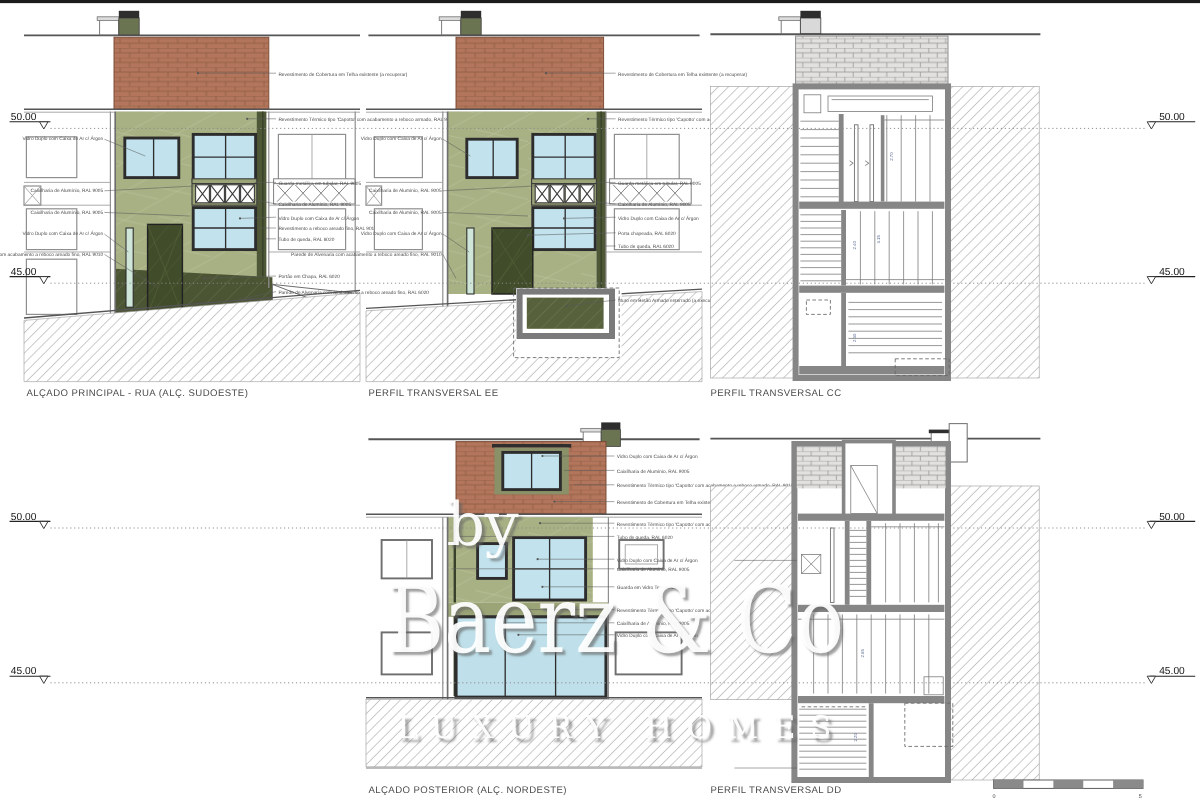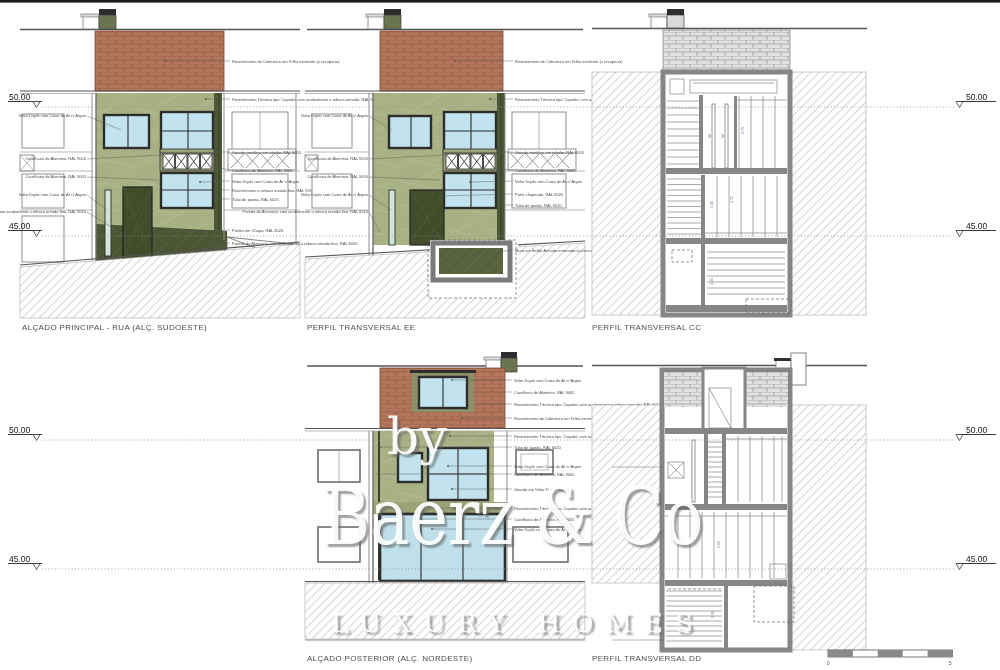--- a/index.html
+++ b/index.html
@@ -3,23 +3,23 @@
 <meta charset="utf-8">
 <style>
   html,body{margin:0;padding:0;background:#fff;}
   #stage{position:relative;width:1000px;height:670px;background:#fff;overflow:hidden;
          font-family:"Liberation Sans",sans-serif;}
   #stage svg{position:absolute;left:0;top:0;}
   .wm{position:absolute;z-index:6;font-family:"DejaVu Serif",serif;
       color:rgba(255,255,255,0.94);
       text-shadow:3px 3px 2px rgba(100,100,100,0.62);
       white-space:nowrap;pointer-events:none;}
-  #wm-by{left:387px;top:408px;font-size:50px;}
+  #wm-by{left:372px;top:408px;font-size:50px;}
   #wm-name{left:322px;top:472px;font-size:78px;transform:scaleX(0.84);transform-origin:left center;}
-  #wm-sub{left:331px;top:592px;font-size:26px;letter-spacing:12px;margin-top:16px;}
+  #wm-sub{left:331px;top:592px;font-size:26px;letter-spacing:12px;}
   text{font-family:"Liberation Sans",sans-serif;}
   .t{font-size:4px;fill:#4a4a4a;}
   .ttl{font-size:8px;fill:#4d4d4d;letter-spacing:.35px;}
   .lvl{font-size:8.5px;fill:#151515;}
   .dim{font-size:3.6px;fill:#5f6f92;}
   .sc{font-size:4.6px;fill:#444;}
   .ld{stroke:#5a5a5a;stroke-width:.45;fill:none;}
   .dot{stroke:#8a8a8a;stroke-width:.8;stroke-dasharray:1 2.3;fill:none;}
   .nb{stroke:#8f8f8f;stroke-width:1;fill:#fff;}
   .nb2{stroke:#6f6f6f;stroke-width:1.6;fill:#fff;}

